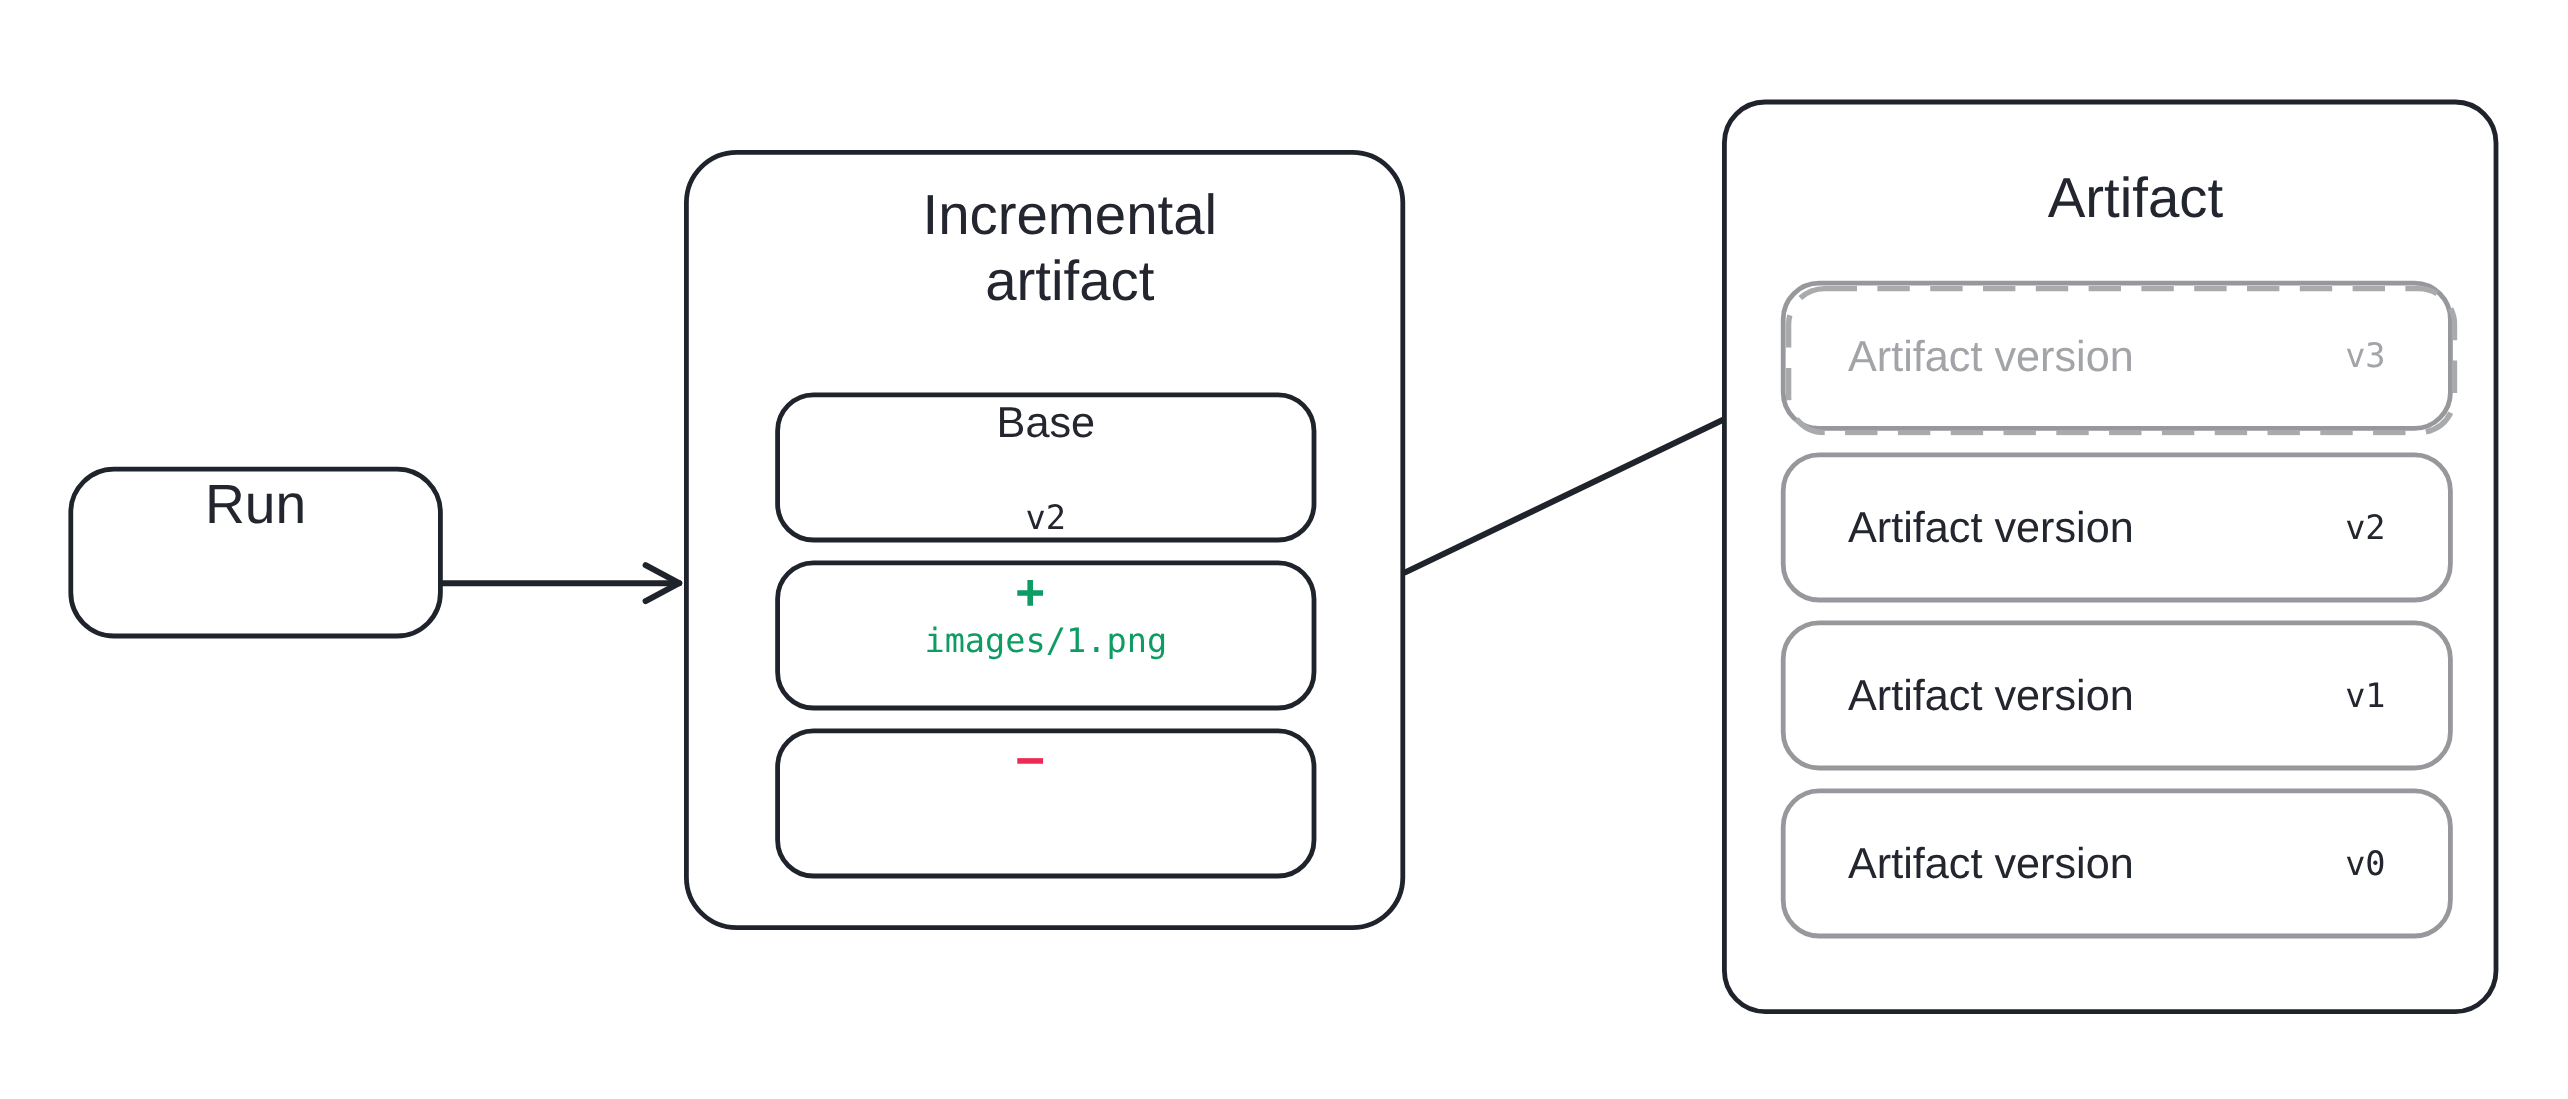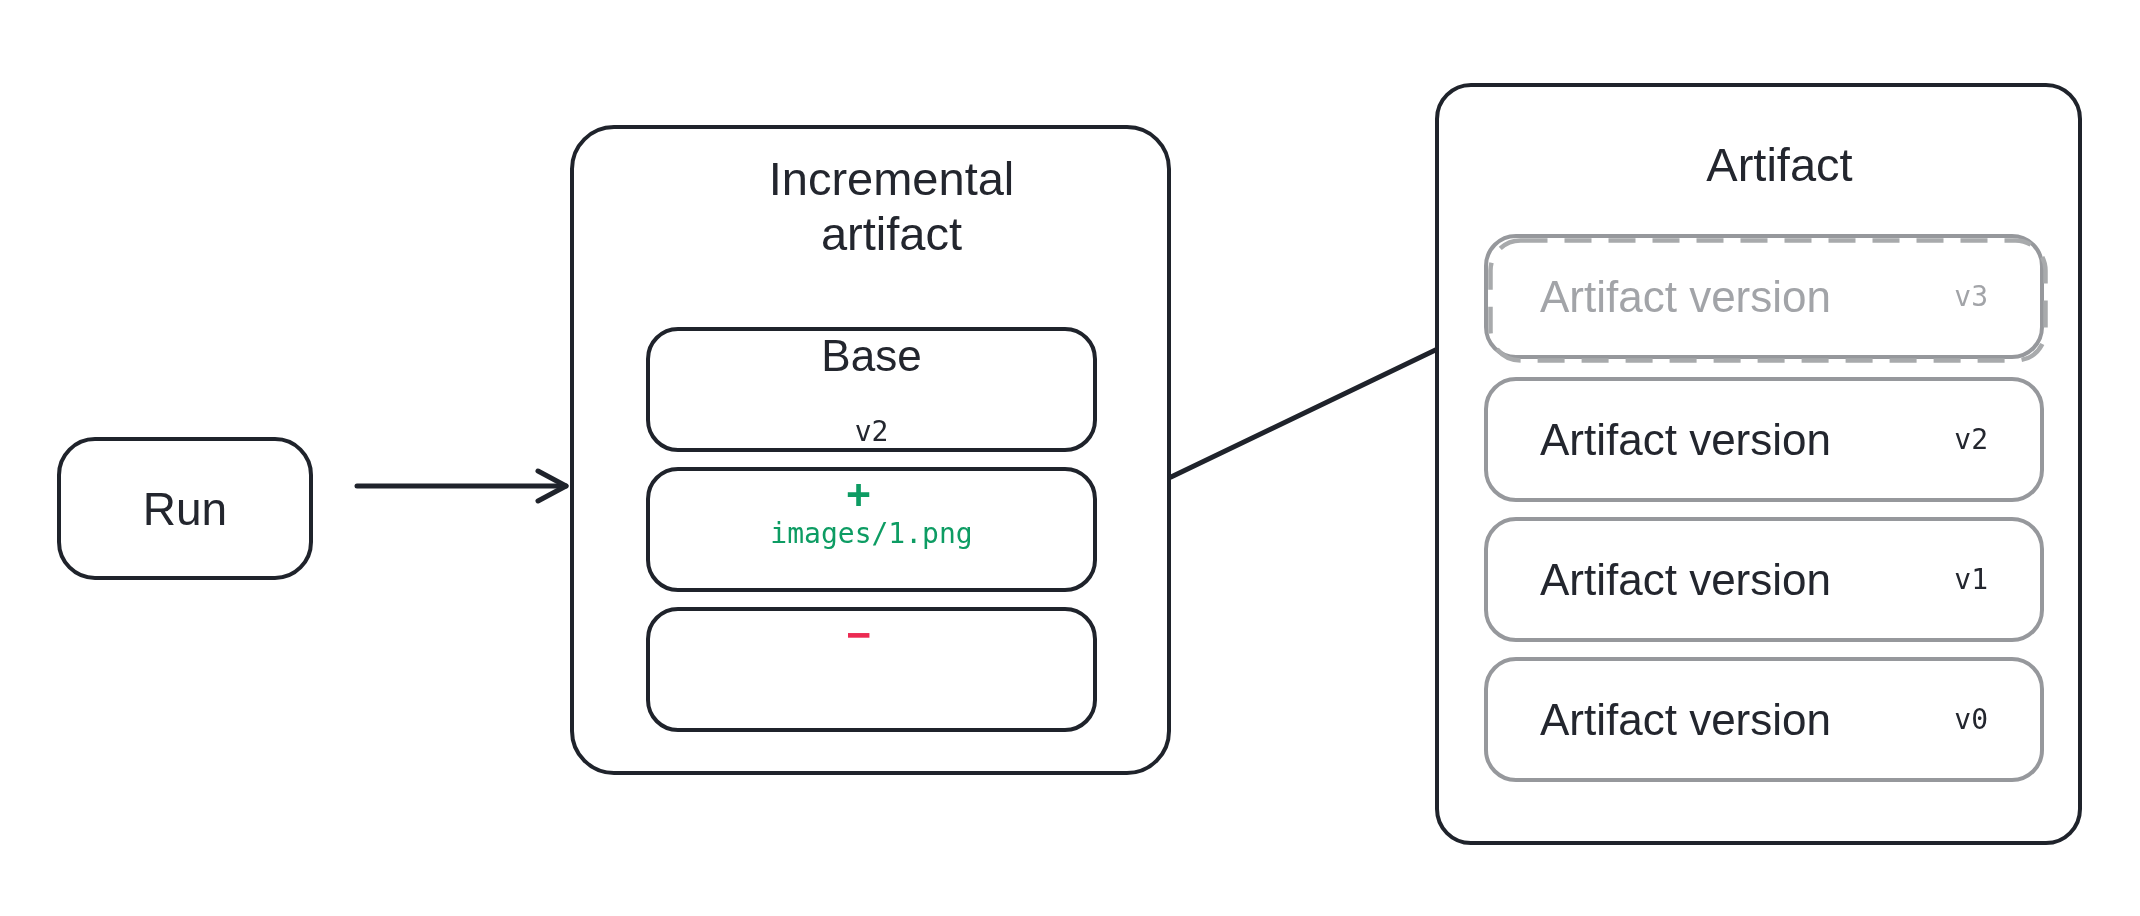--- a/index.html
+++ b/index.html
@@ -24,27 +24,25 @@
     pointer-events: none;
   }
   .node {
     position: absolute;
     box-sizing: border-box;
     background: #ffffff;
     border: 4px solid #1f232b;
   }
   .run-node {
     left: 57px; top: 389px;
-    width: 256px; height: 143px;
+    width: 312px; height: 143px;
     border-radius: 38px;
     display: flex;
-    align-items: center;
     justify-content: center;
     font-size: 46px;
-    margin-top: 48px;
   }
   .incremental-node {
     left: 570px; top: 125px;
     width: 601px; height: 650px;
     border-radius: 44px;
   }
   .artifact-node {
     left: 1435px; top: 83px;
     width: 647px; height: 762px;
     border-radius: 36px;
@@ -76,21 +74,21 @@
     left: 72px;
     width: 451px; height: 125px;
     border: 4px solid #1f232b;
     padding: 0 48px;
     flex-direction: column;
   }
   .pill-base    { top: 198px; }
   .pill-added   { top: 338px; }
   .pill-removed { top: 478px; }
 
-  .pill-label { font-size: 44px; }
+  .pill-label { font-size: 36px; }
   .mono {
     font-family: "DejaVu Sans Mono", monospace;
     font-size: 28px;
   }
   .diff-sign {
     font-family: "DejaVu Sans Mono", monospace;
     font-size: 40px;
     font-weight: bold;
     margin-right: 26px;
   }

